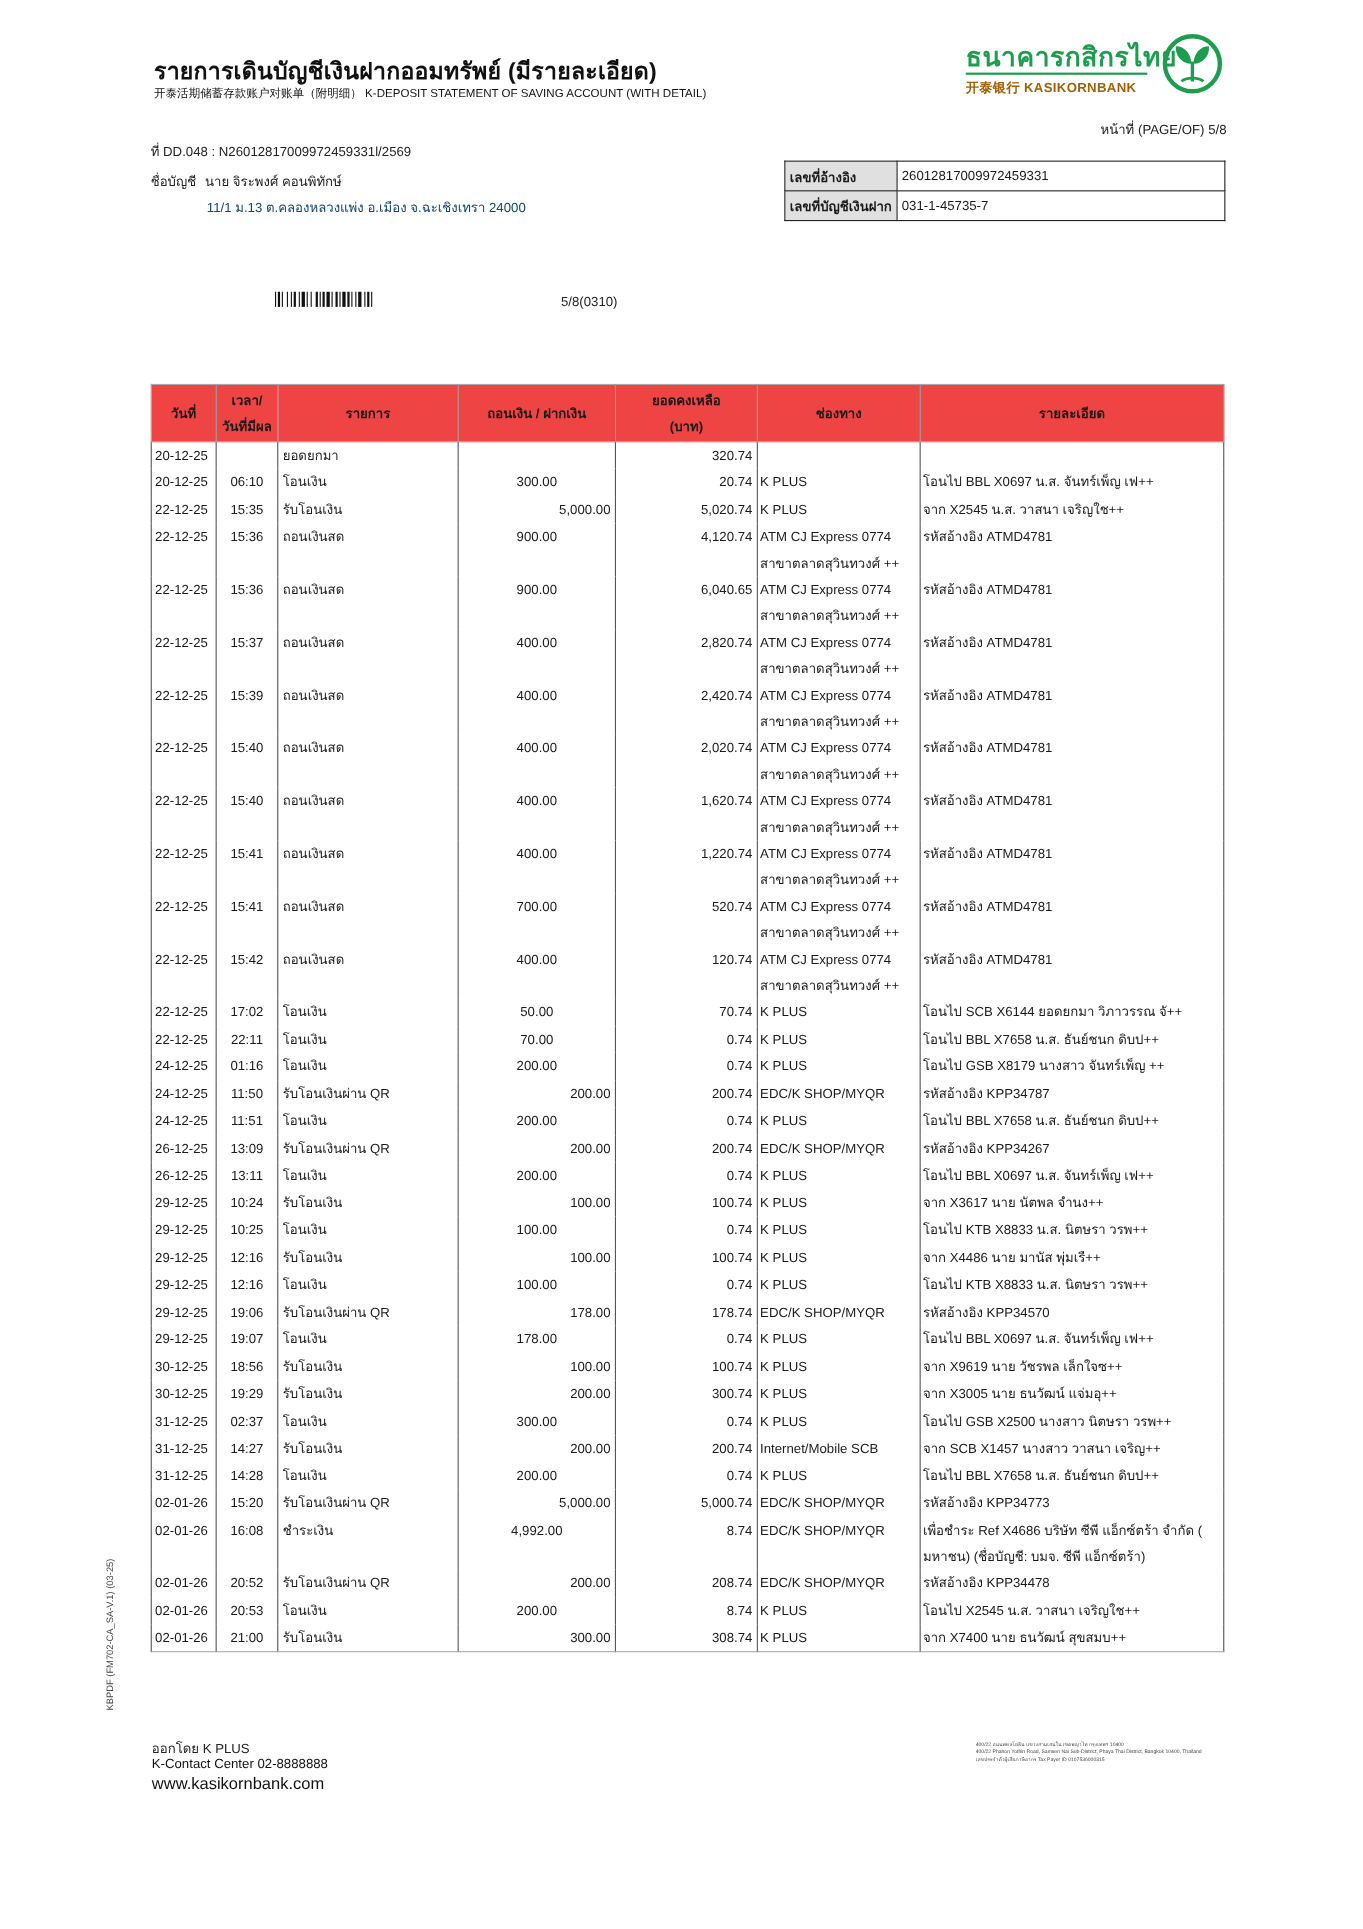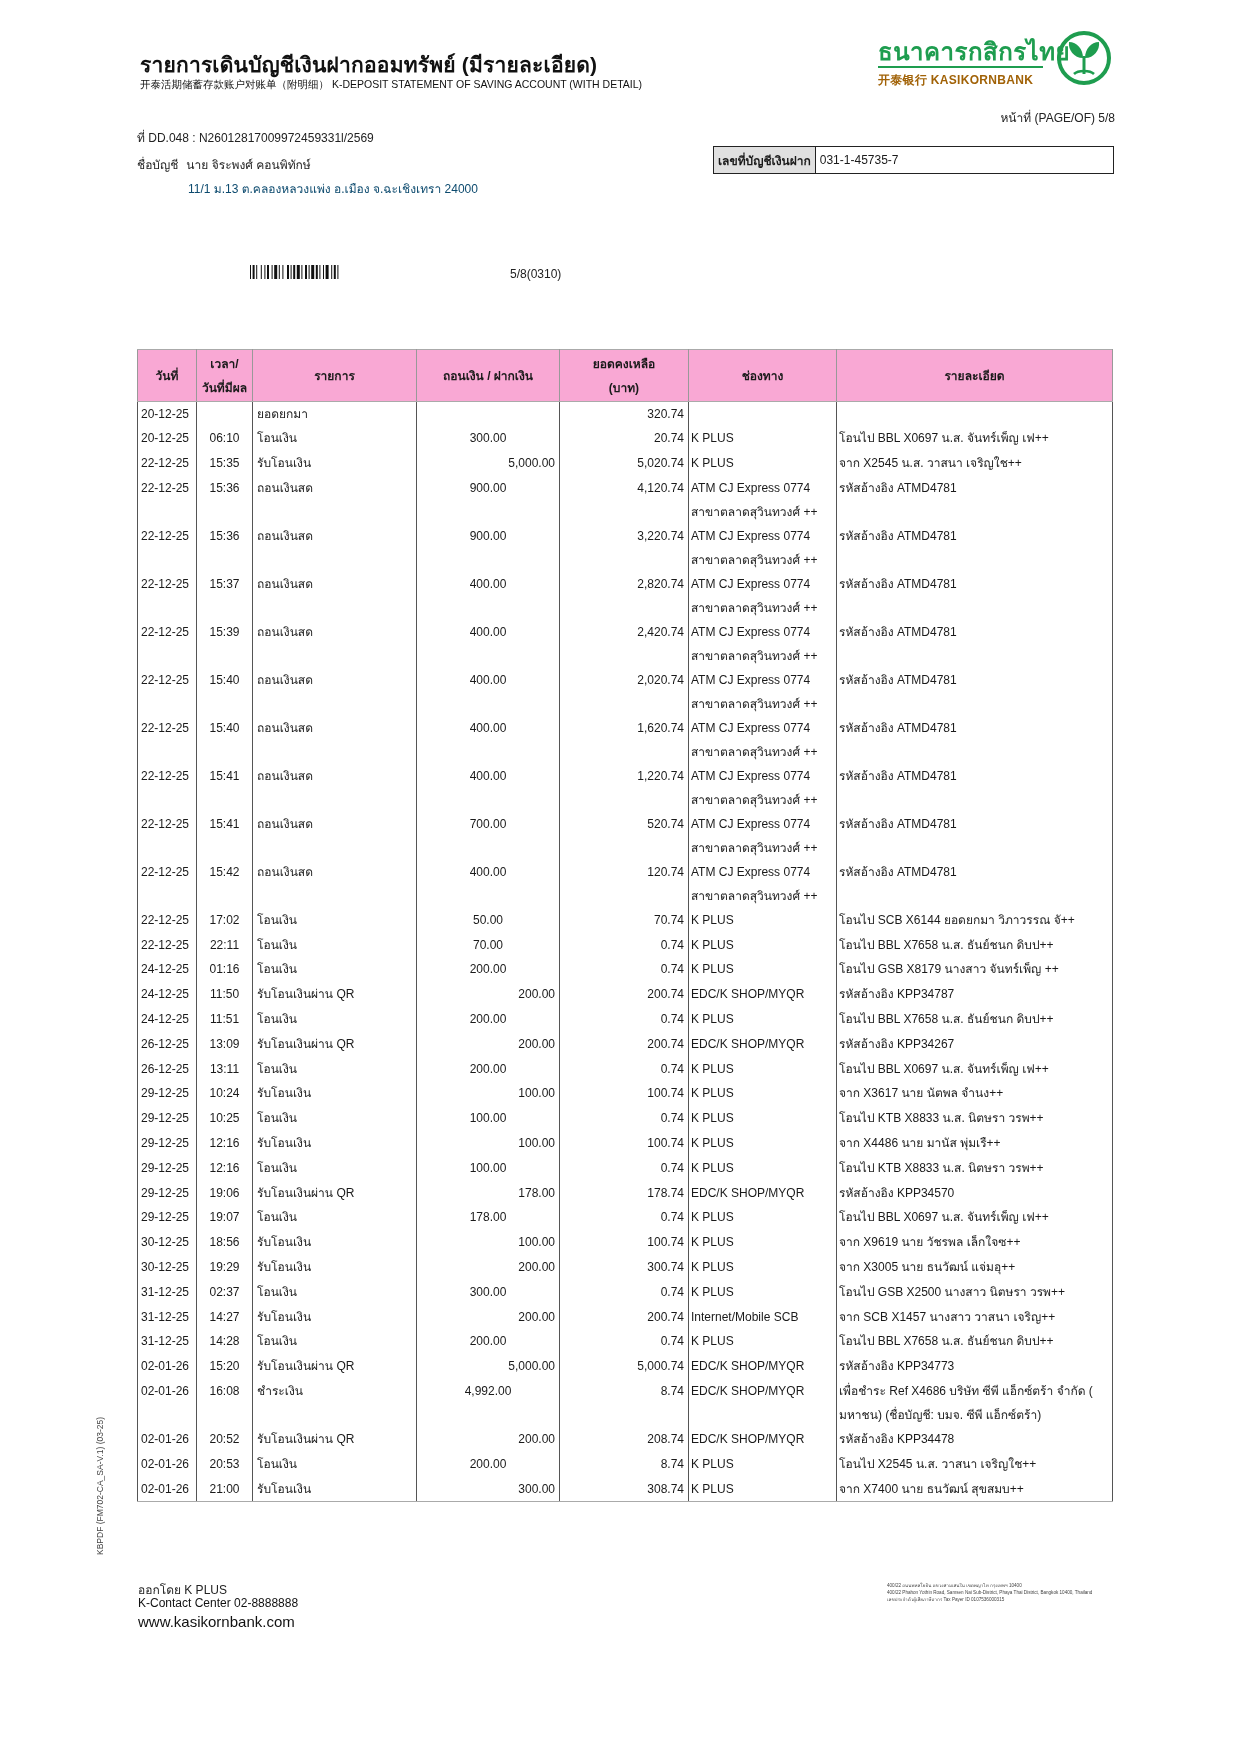--- a/index.html
+++ b/index.html
@@ -20,21 +20,21 @@
   .acct-line .lbl { margin-right: 8px; }
   .addr-line { left: 188px; top: 179px; font-size: 12px; color: #0c4a6e; }
   .info-table { left: 713px; top: 146px; border-collapse: collapse; font-size: 12px; }
   .info-table td { border: 1.4px solid #222; height: 27px; padding: 0 4px; }
   .info-table td.k { background: #e0e0e0; font-weight: bold; width: 100px; white-space: nowrap; }
   .info-table td.v { width: 298px; }
   .barcode { left: 250px; top: 265px; width: 136px; height: 14px; }
   .barcode-text { left: 510px; top: 267px; font-size: 12px; color: #222; }
   .side-code { left: 95px; top: 1555px; font-size: 8.5px; color: #444; transform: rotate(-90deg); transform-origin: left top; white-space: nowrap; }
   table.tx { position: absolute; left: 137px; top: 349px; width: 975px; border-collapse: collapse; font-size: 12px; table-layout: fixed; }
-  table.tx th { background: #f9a8d4; font-weight: bold; font-size: 12px; height: 52px; border-left: 1px solid #999; border-right: 1px solid #999; border-top: 1px solid #aaa; border-bottom: 1px solid #aaa; text-align: center; line-height: 24px; padding: 0 2px; }
+  table.tx th { background: #ef4444; font-weight: bold; font-size: 12px; height: 52px; border-left: 1px solid #999; border-right: 1px solid #999; border-top: 1px solid #aaa; border-bottom: 1px solid #aaa; text-align: center; line-height: 24px; padding: 0 2px; }
   table.tx td { height: 24.8px; padding: 0 4px; vertical-align: top; line-height: 24px; white-space: nowrap; border-left: 1px solid #555; border-right: 1px solid #555; }
   table.tx tr.last td { border-bottom: 1px solid #aaa; }
   td.c-date { text-align: left; padding-left: 3px !important; }
   td.c-time { text-align: center; }
   td.c-amt.wd { text-align: center; }
   td.c-amt.dp { text-align: right; }
   td.c-bal { text-align: right; }
   td.c-ch, td.c-desc { padding-left: 2px !important; }
   .ml div { line-height: 24px; }
   .footer-issued { left: 138px; top: 1580px; font-size: 12px; color: #222; }
@@ -62,20 +62,24 @@
 </div>
 
 <div class="abs page-no">หน้าที่ (PAGE/OF) 5/8</div>
 
 <div class="abs ref-line">ที่ DD.048 : N26012817009972459331l/2569</div>
 <div class="abs acct-line"><span class="lbl">ชื่อบัญชี</span><span>นาย จิระพงศ์ คอนพิทักษ์</span></div>
 <div class="abs addr-line">11/1 ม.13 ต.คลองหลวงแพ่ง อ.เมือง จ.ฉะเชิงเทรา 24000</div>
 
 <table class="abs info-table">
   <tbody>
+      <tr>
+        <td class="k">เลขที่อ้างอิง</td>
+        <td class="v">26012817009972459331</td>
+      </tr>
   <tr>
         <td class="k">เลขที่บัญชีเงินฝาก</td>
         <td class="v">031-1-45735-7</td>
       </tr>
 </tbody>
   </table>
 
 <svg class="abs barcode" id="barcode" viewBox="0 0 136 14" preserveAspectRatio="none">
     <rect x="0" y="0" width="1" height="14" fill="#111"></rect>
     <rect x="2.6" y="0" width="2" height="14" fill="#111"></rect>
@@ -186,21 +190,21 @@
         </td>
         <td class="c-desc ml">
           <div>รหัสอ้างอิง ATMD4781</div>
         </td>
       </tr>
       <tr>
         <td class="c-date">22-12-25</td>
         <td class="c-time">15:36</td>
         <td class="c-item">ถอนเงินสด</td>
         <td class="c-amt wd">900.00</td>
-        <td class="c-bal">3,220.74</td>
+        <td class="c-bal">6,040.65</td>
         <td class="c-ch ml">
           <div>ATM CJ Express 0774</div>
           <div>สาขาตลาดสุวินทวงศ์ ++</div>
         </td>
         <td class="c-desc ml">
           <div>รหัสอ้างอิง ATMD4781</div>
         </td>
       </tr>
       <tr>
         <td class="c-date">22-12-25</td>

